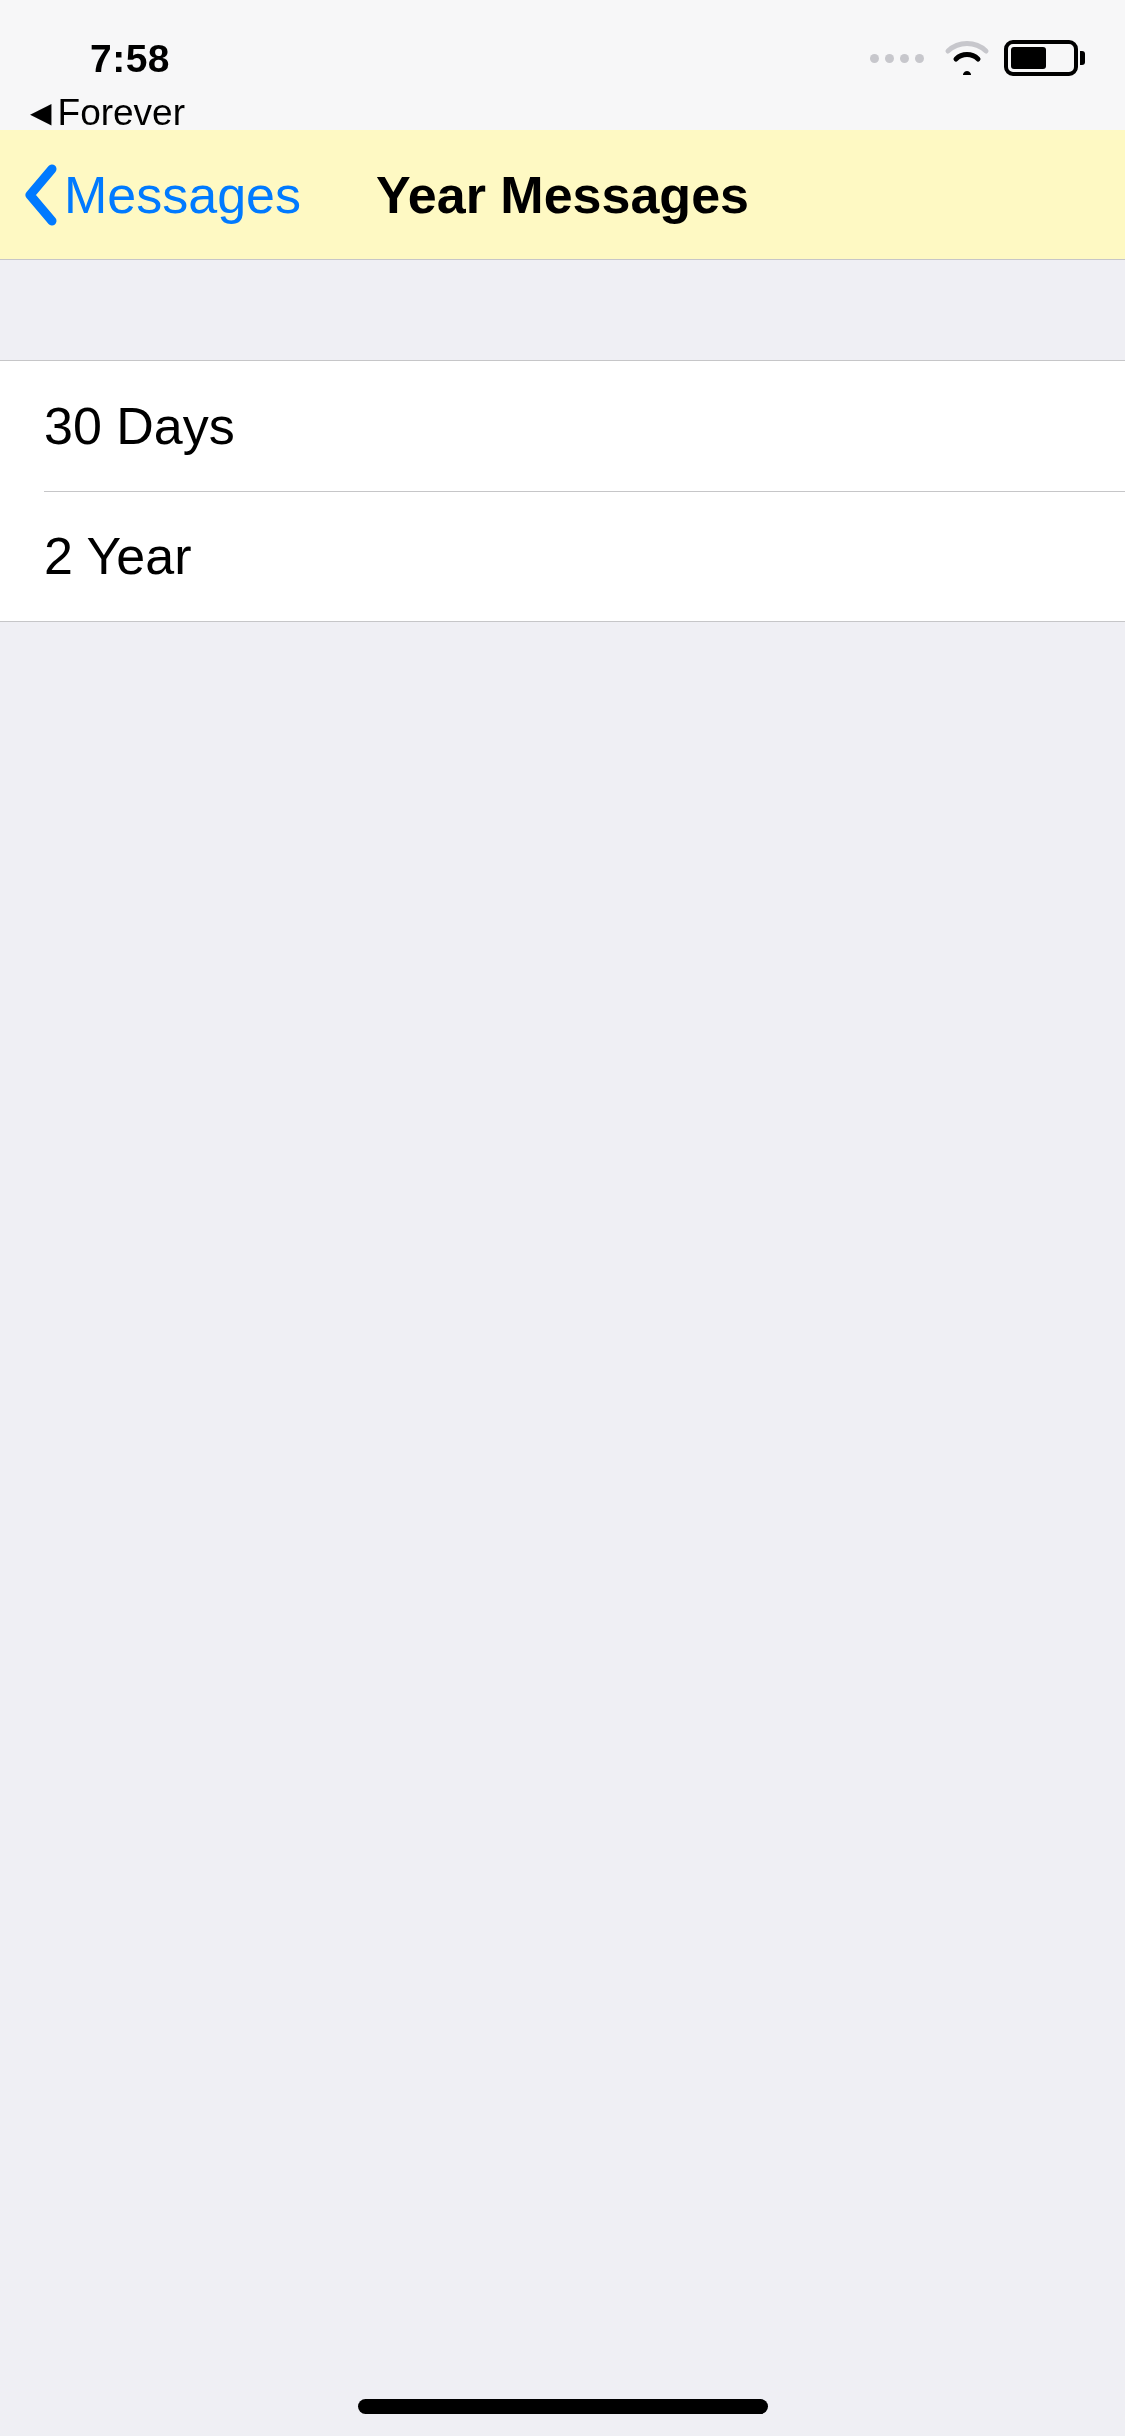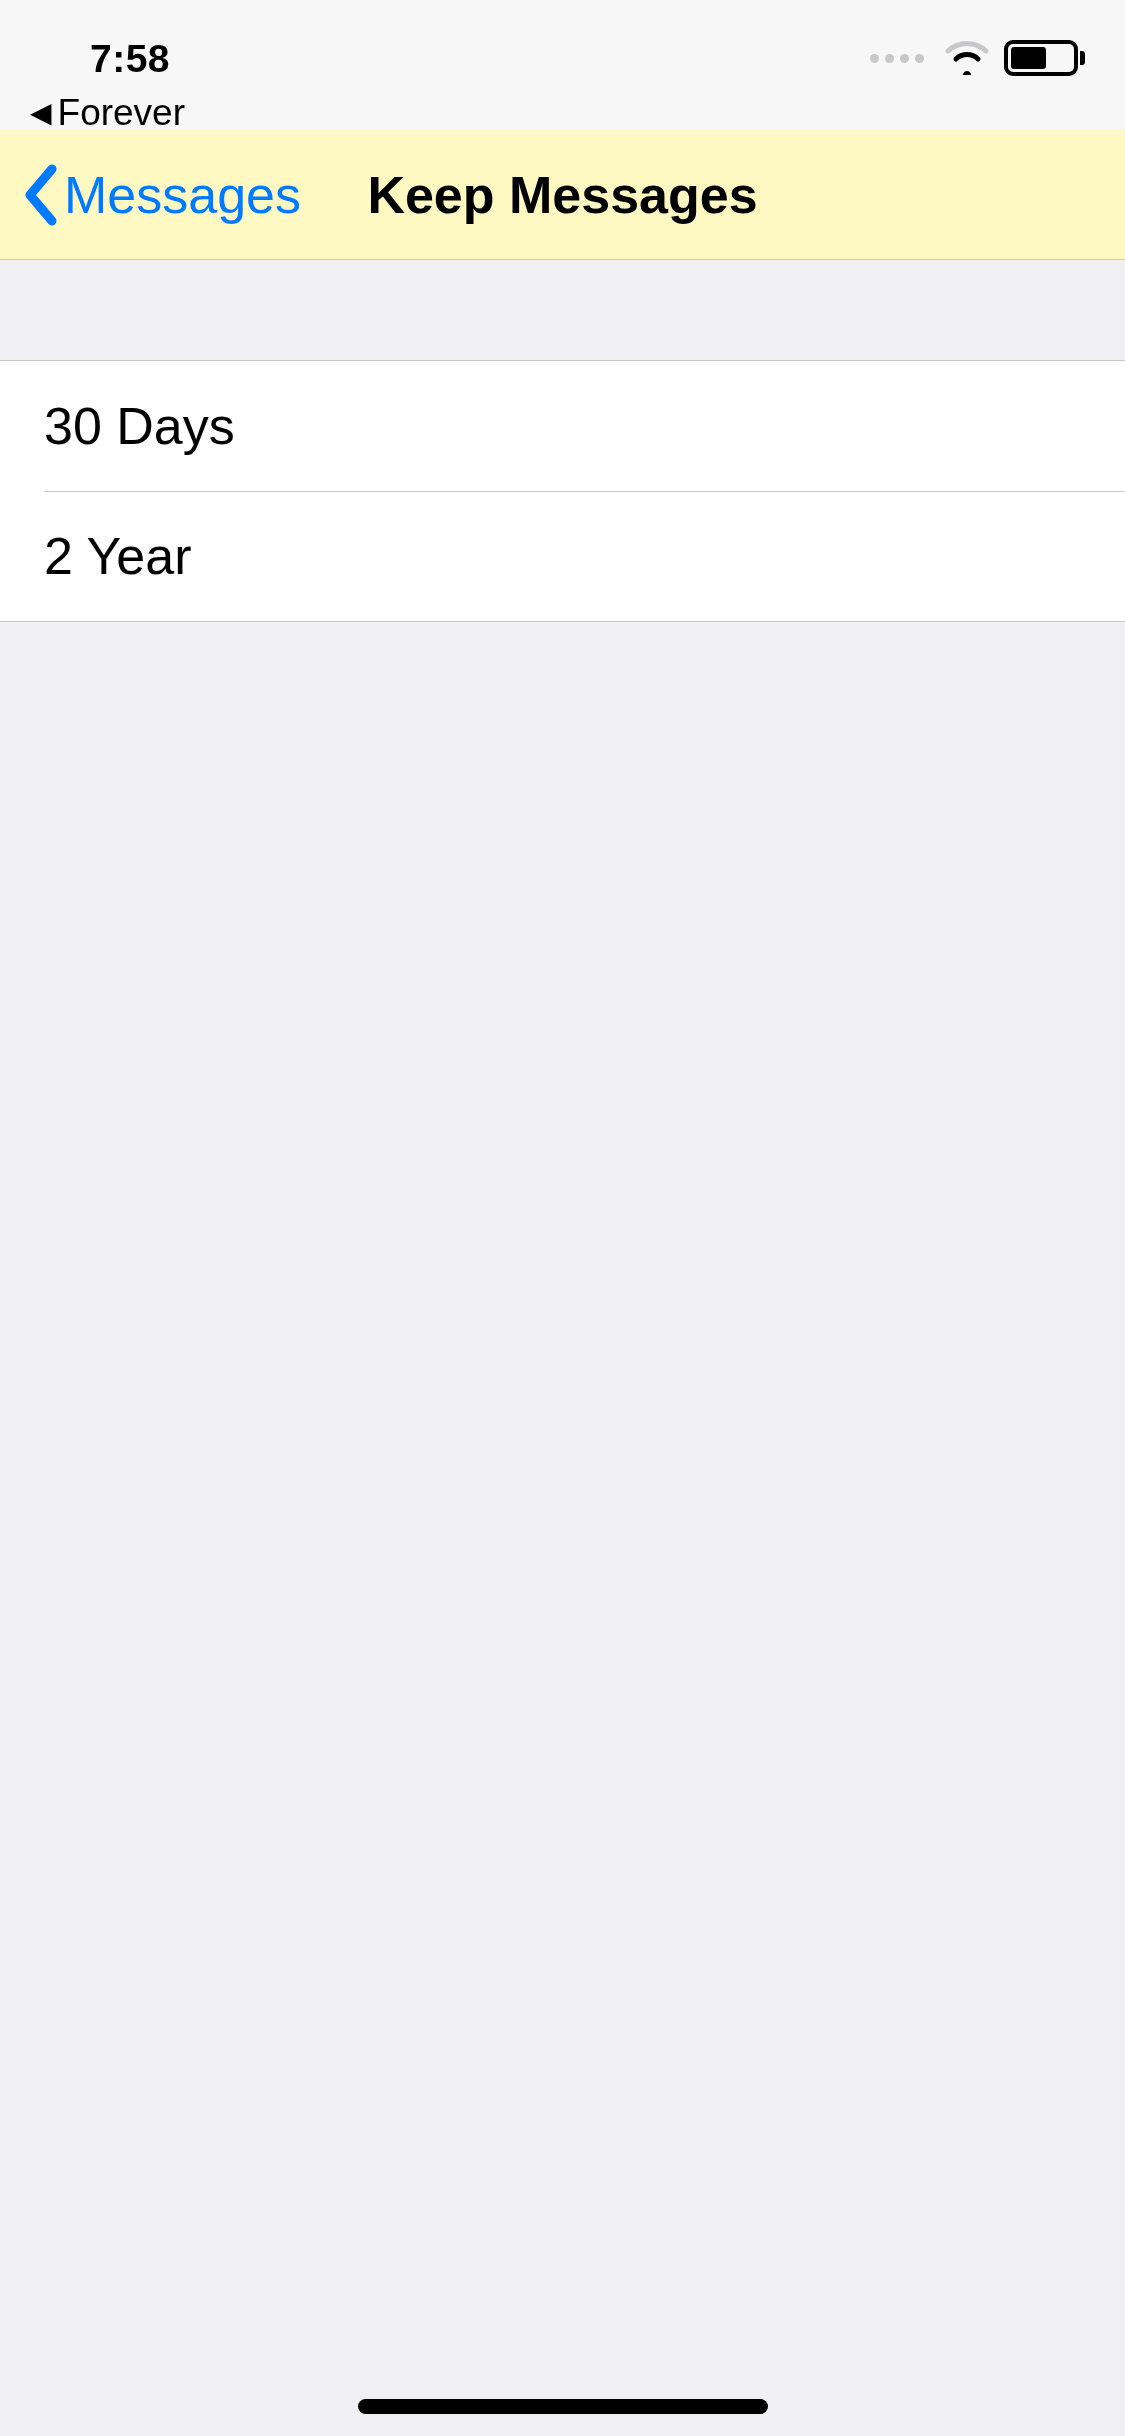--- a/index.html
+++ b/index.html
@@ -210,21 +210,21 @@
 
   <div class="nav-bar">
     <div class="back-button">
       <span class="chevron-left">
         <svg width="38" height="64" viewBox="0 0 38 64">
           <polyline points="30,6 8,32 30,58" fill="none" stroke="#007aff" stroke-width="9" stroke-linecap="round" stroke-linejoin="round"></polyline>
         </svg>
       </span>
       <span>Messages</span>
     </div>
-    <div class="nav-title">Keep Messages</div>
+    <div class="nav-title">Year Messages</div>
   </div>
 
   <div class="group-gap"></div>
 
   <div class="list">
 
     <div class="row">
       <span>30 Days</span>
     </div>
 

